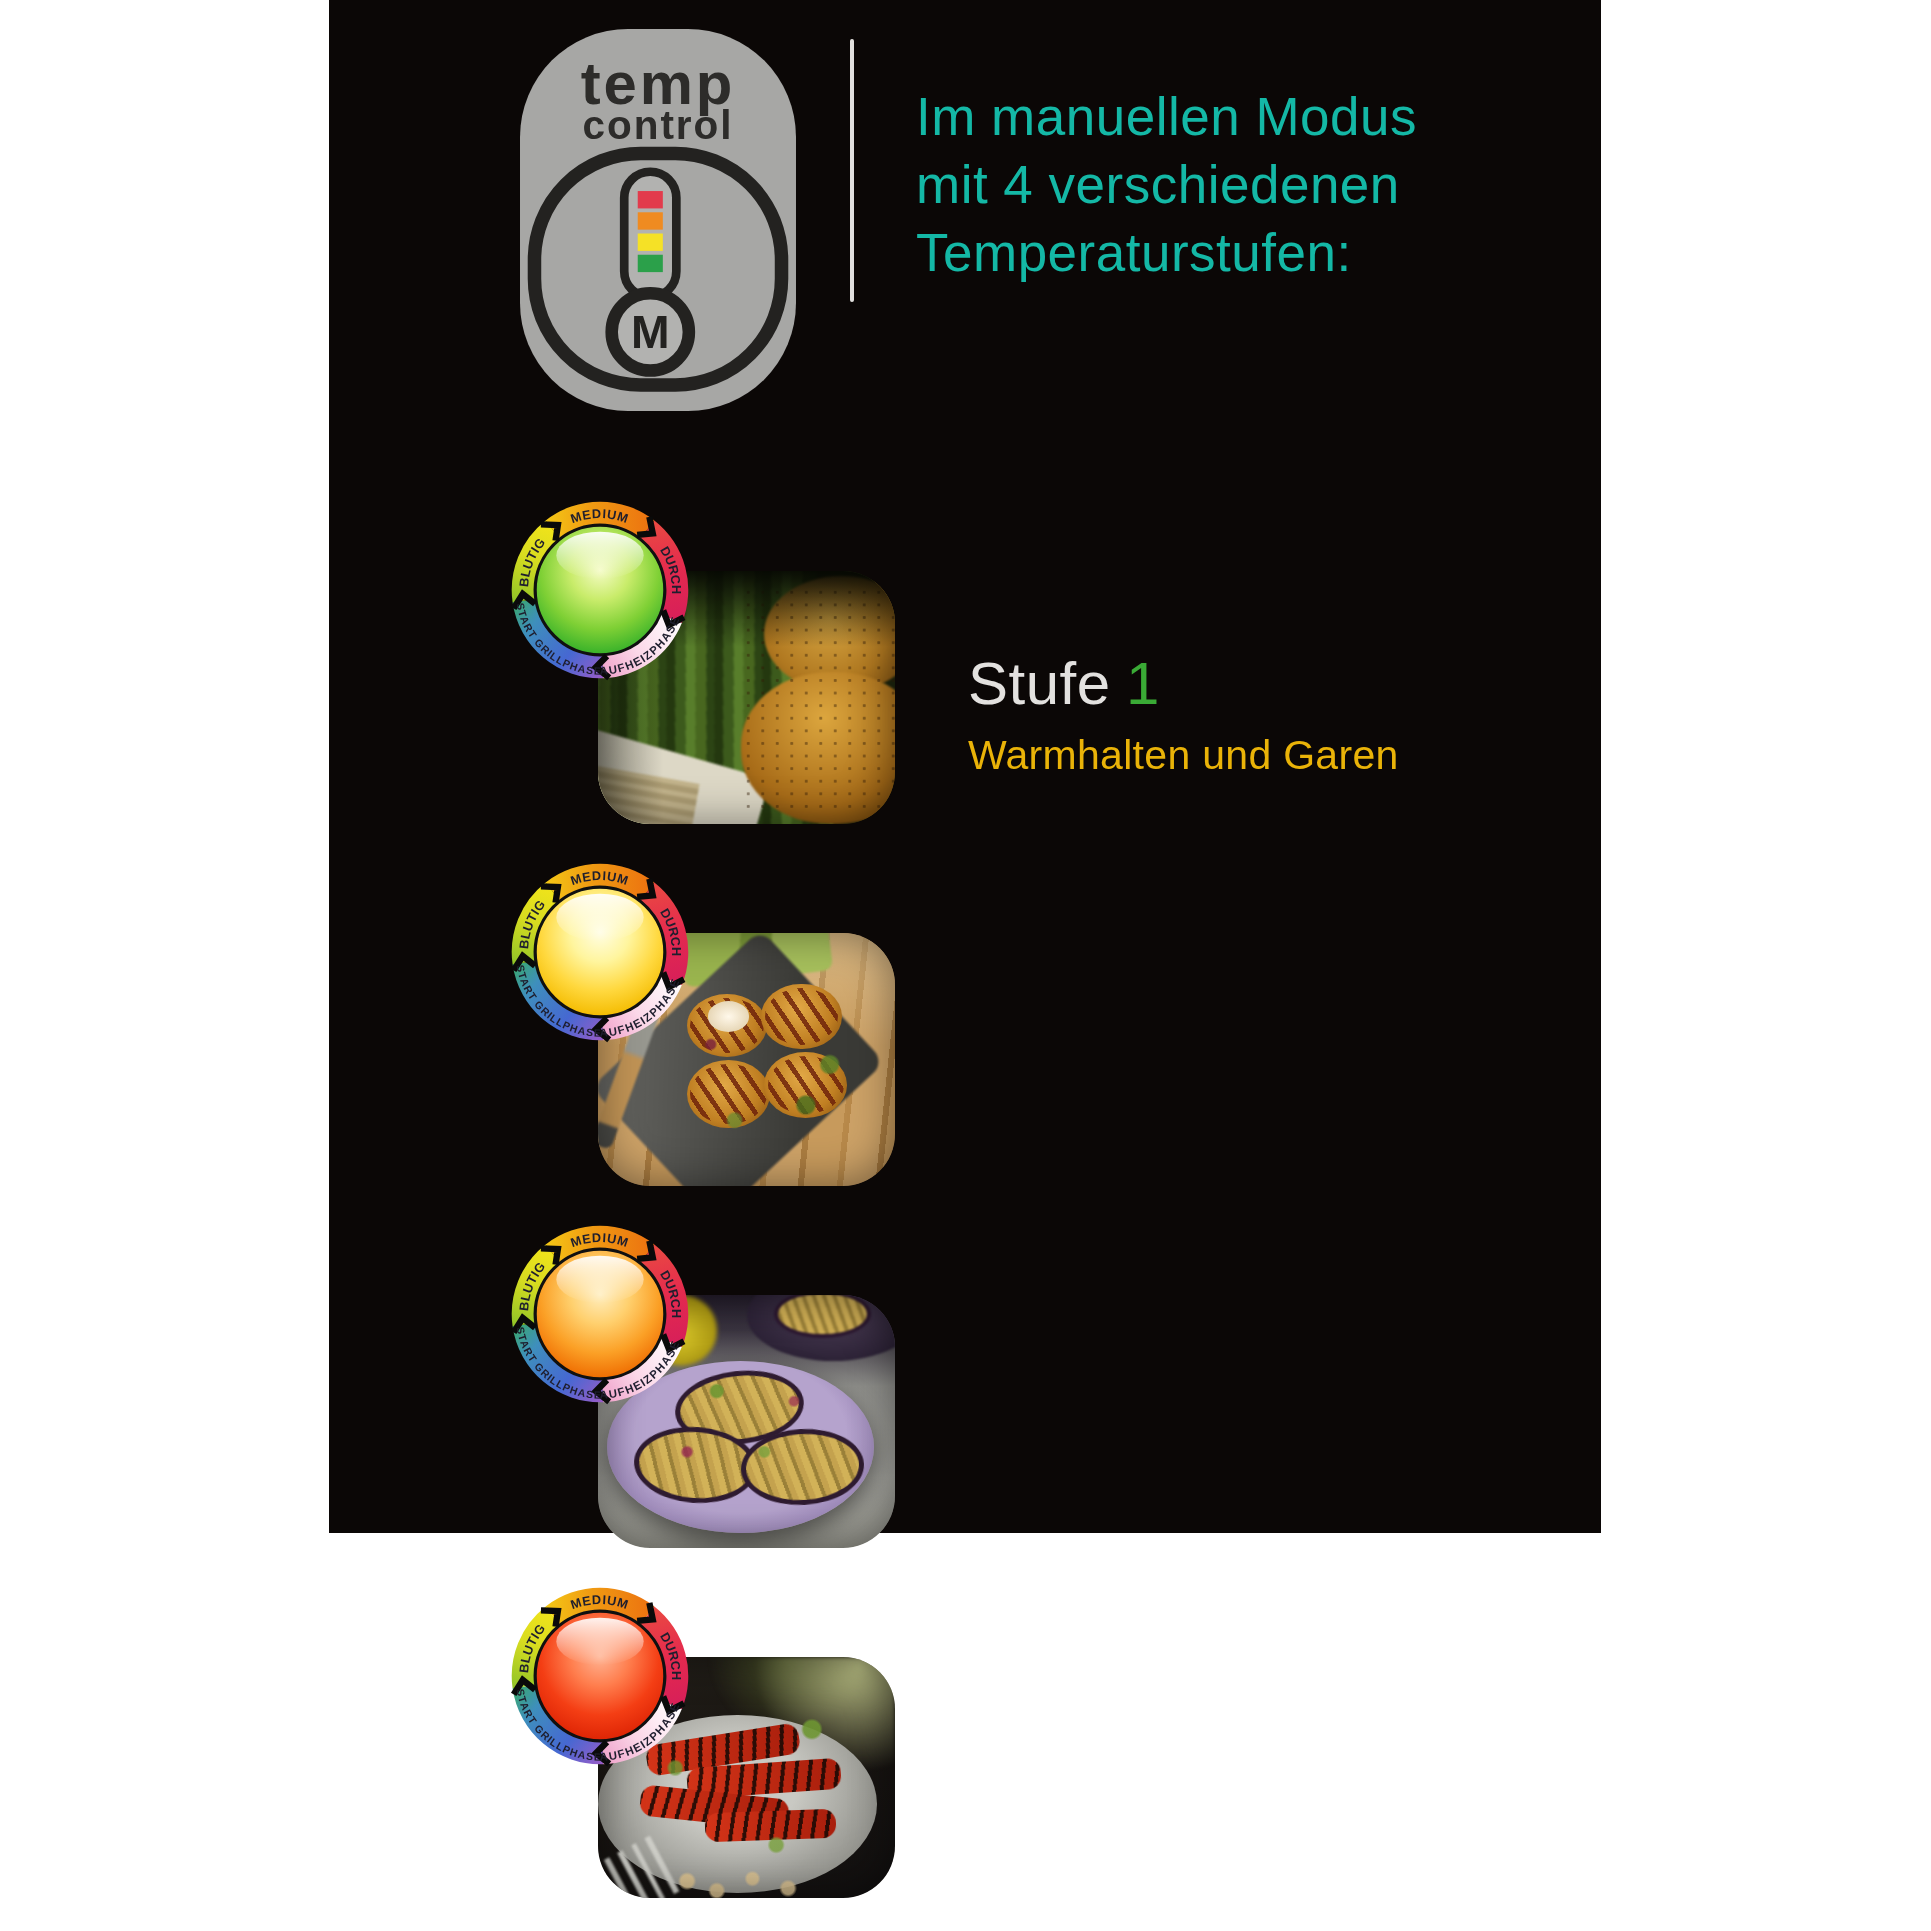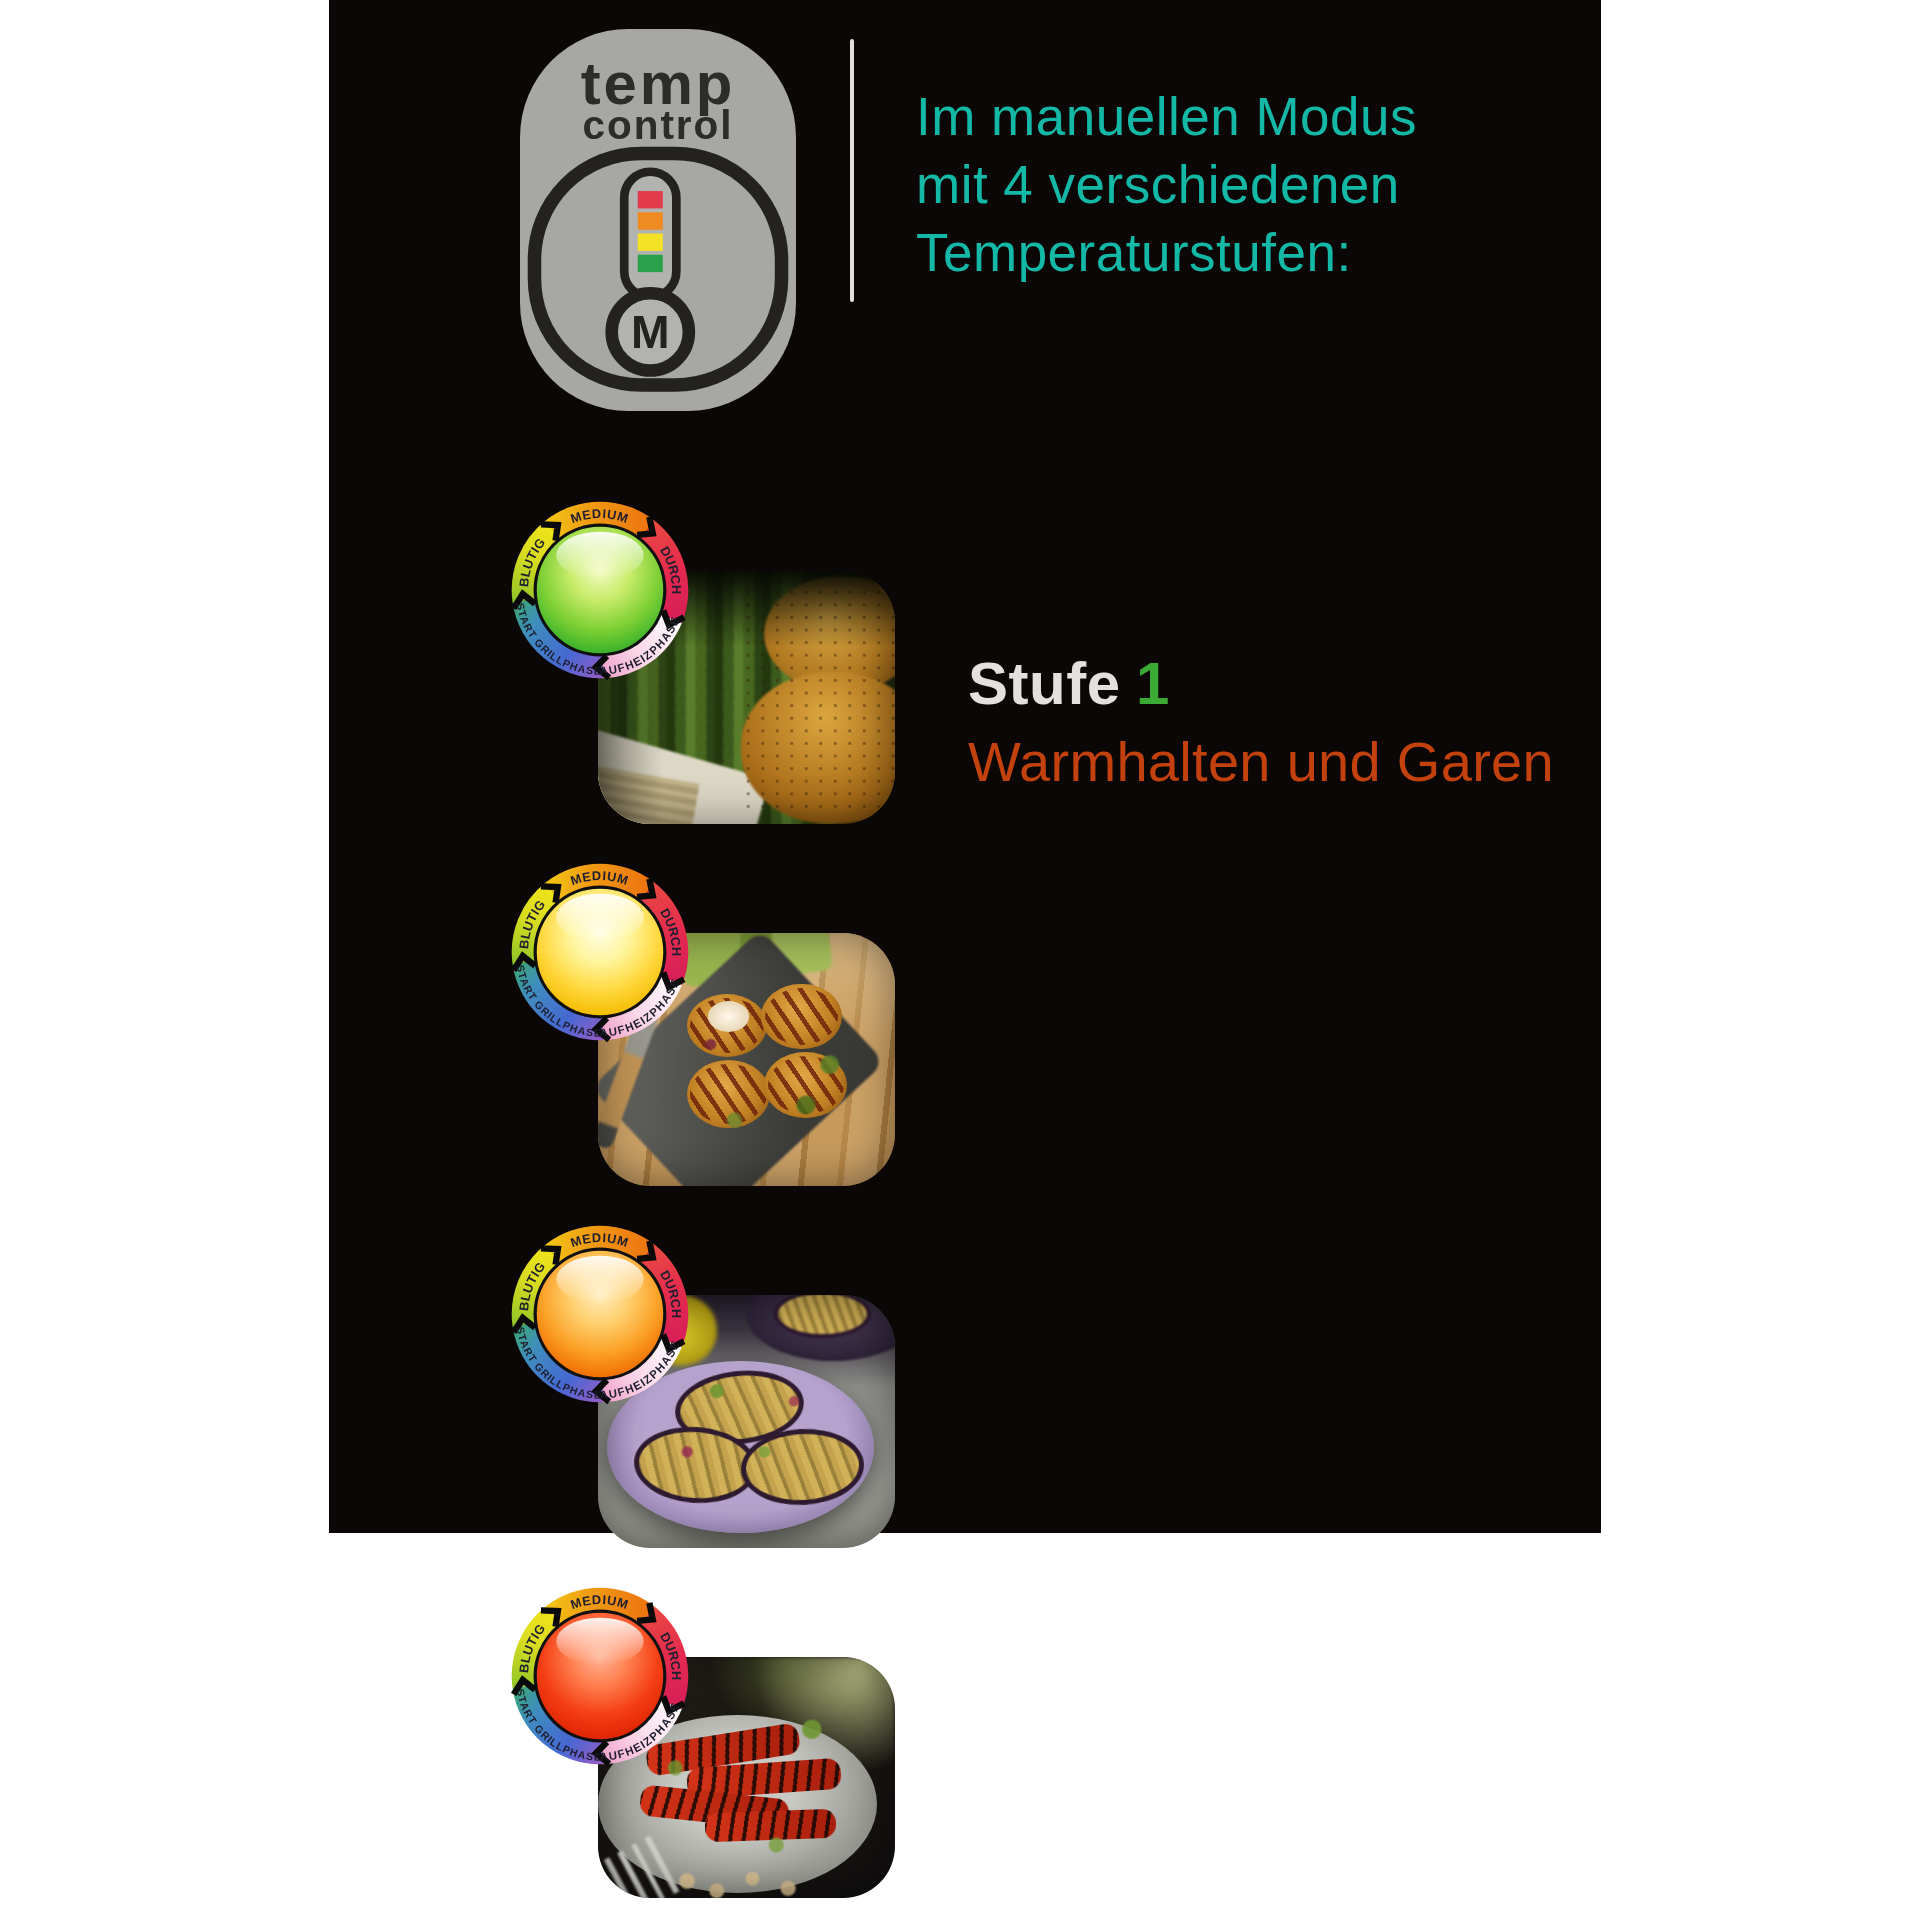--- a/index.html
+++ b/index.html
@@ -15,23 +15,23 @@
   
   .level{position:absolute;left:0;width:100%;height:270px;}
   .level-1{top:499px}.level-2{top:861px}.level-3{top:1223px}.level-4{top:1585px}
   .dial{position:absolute;left:180px;top:0;width:182px;height:182px;z-index:2;}
   .photo{position:absolute;left:269px;top:72px;width:297px;height:253px;border-radius:52px;
          overflow:hidden;z-index:1;background:#222;}
   .level-4 .photo{height:241px;}
   .photo .ly{position:absolute;}
   .photo::after{content:"";position:absolute;inset:0;box-shadow:inset 0 0 44px rgba(0,0,0,.45);border-radius:52px;pointer-events:none;}
   .caption{position:absolute;left:639px;top:150px;z-index:3;}
-  .cap-title{font-size:60px;font-weight:bold;color:#e3e1df;line-height:69px;letter-spacing:0.5px;}
+  .cap-title{font-size:60px;font-weight:normal;color:#e3e1df;line-height:69px;letter-spacing:0.5px;}
   .cap-num{margin-left:15.4px;}
-  .cap-desc{margin-top:17px;font-size:56px;color:#c2410c;line-height:53px;letter-spacing:0.3px;}
+  .cap-desc{margin-top:11px;font-size:41px;color:#eab308;line-height:53px;letter-spacing:0.3px;}
 
   
   .photo-1{background:#1d250e;}
   .p1-asp{inset:-6% 24% -6% -6%;background:repeating-linear-gradient(94deg,#24380f 0 8.7px,#3c5a1c 8.7px 19.3px,#587e2b 19.3px 29px,#48671f 29px 40px,#2c4414 40px 48px);transform:rotate(-4deg);filter:blur(1px);}
   .p1-plate{left:-18%;bottom:-30%;width:70%;height:60%;background:#ddd8c6;transform:rotate(16deg);border-radius:23px;filter:blur(1px);}
   .p1-burlap{left:-8%;bottom:-14%;width:40%;height:34%;background:repeating-linear-gradient(0deg,#c3b48c 0 5.8px,#ad9d74 5.8px 11.6px);transform:rotate(10deg);filter:blur(1px);}
   .p1-ck1{right:-8%;top:2%;width:52%;height:46%;border-radius:50%;background:radial-gradient(circle at 42% 36%,#d8a743,#b07820 55%,#7a4c10 88%);filter:blur(1px);}
   .p1-ck2{right:-10%;top:40%;width:62%;height:60%;border-radius:48%;background:radial-gradient(circle at 45% 30%,#dca63e,#a86c18 60%,#6e4209 90%);filter:blur(1px);}
   .p1-speck{right:-4%;top:6%;width:56%;height:90%;background-image:radial-gradient(rgba(50,28,6,.8) 14%,transparent 16%);background-size:14.5px 12.6px;opacity:.55;}
   .p1-dark{inset:0;background:linear-gradient(180deg,rgba(8,10,4,.92),rgba(8,10,4,0) 30%),linear-gradient(90deg,rgba(8,10,4,.4),transparent 22%);}

